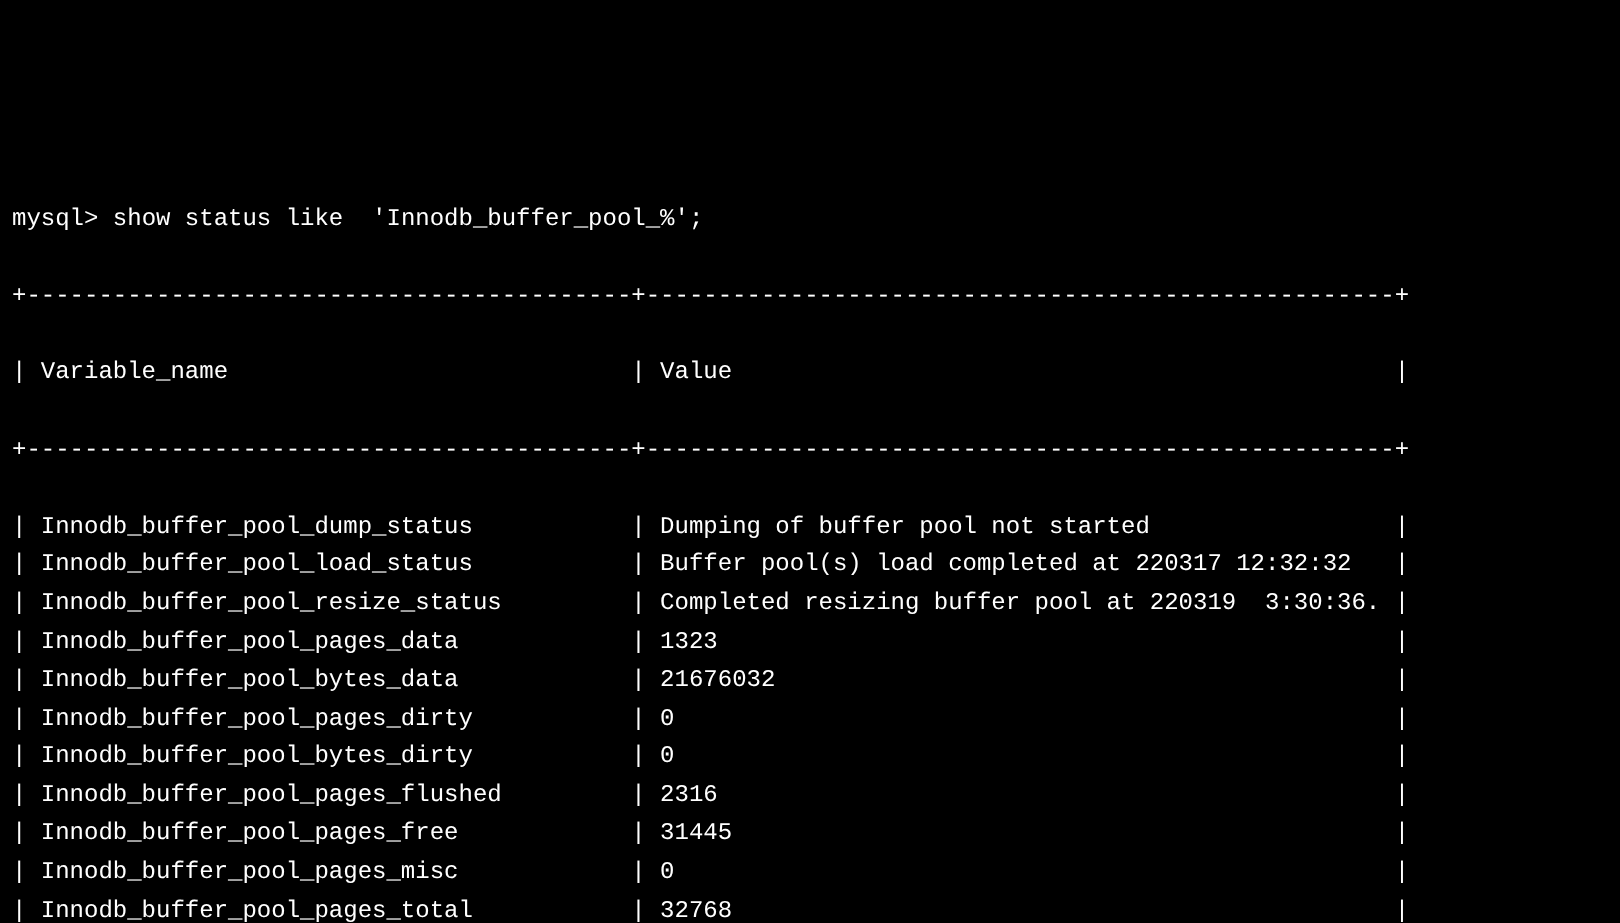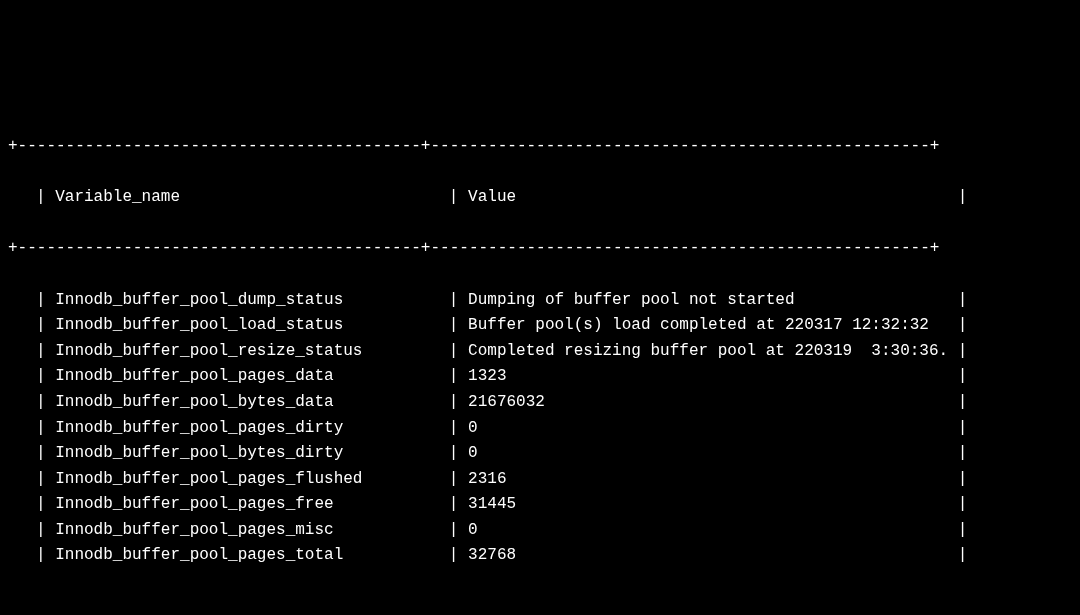--- a/index.html
+++ b/index.html
@@ -21,29 +21,29 @@
     }
     .prompt-line {
       white-space: pre;
     }
     .border-line {
       white-space: pre;
       letter-spacing: 0;
     }
     .data-row {
       white-space: pre;
-      margin-left: 28px;
     }
   </style>
 </head>
 <body>
 
 
 
 <div class="terminal-output">
+<div class="prompt-line"><span>mysql&gt; </span><span>show status like  'Innodb_buffer_pool_%';</span></div>
 <div class="border-line">+------------------------------------------+----------------------------------------------------+</div>
 <div class="data-row">| Variable_name                            | Value                                              |</div>
 <div class="border-line">+------------------------------------------+----------------------------------------------------+</div>
 <div id="rows-container"><div class="data-row"><span>| </span><span>Innodb_buffer_pool_dump_status          </span><span> | </span><span>Dumping of buffer pool not started                </span><span> |</span></div><div class="data-row"><span>| </span><span>Innodb_buffer_pool_load_status          </span><span> | </span><span>Buffer pool(s) load completed at 220317 12:32:32  </span><span> |</span></div><div class="data-row"><span>| </span><span>Innodb_buffer_pool_resize_status        </span><span> | </span><span>Completed resizing buffer pool at 220319  3:30:36.</span><span> |</span></div><div class="data-row"><span>| </span><span>Innodb_buffer_pool_pages_data           </span><span> | </span><span>1323                                              </span><span> |</span></div><div class="data-row"><span>| </span><span>Innodb_buffer_pool_bytes_data           </span><span> | </span><span>21676032                                          </span><span> |</span></div><div class="data-row"><span>| </span><span>Innodb_buffer_pool_pages_dirty          </span><span> | </span><span>0                                                 </span><span> |</span></div><div class="data-row"><span>| </span><span>Innodb_buffer_pool_bytes_dirty          </span><span> | </span><span>0                                                 </span><span> |</span></div><div class="data-row"><span>| </span><span>Innodb_buffer_pool_pages_flushed        </span><span> | </span><span>2316                                              </span><span> |</span></div><div class="data-row"><span>| </span><span>Innodb_buffer_pool_pages_free           </span><span> | </span><span>31445                                             </span><span> |</span></div><div class="data-row"><span>| </span><span>Innodb_buffer_pool_pages_misc           </span><span> | </span><span>0                                                 </span><span> |</span></div><div class="data-row"><span>| </span><span>Innodb_buffer_pool_pages_total          </span><span> | </span><span>32768                                             </span><span> |</span></div></div>
 
 
 </div>
 
 
 

